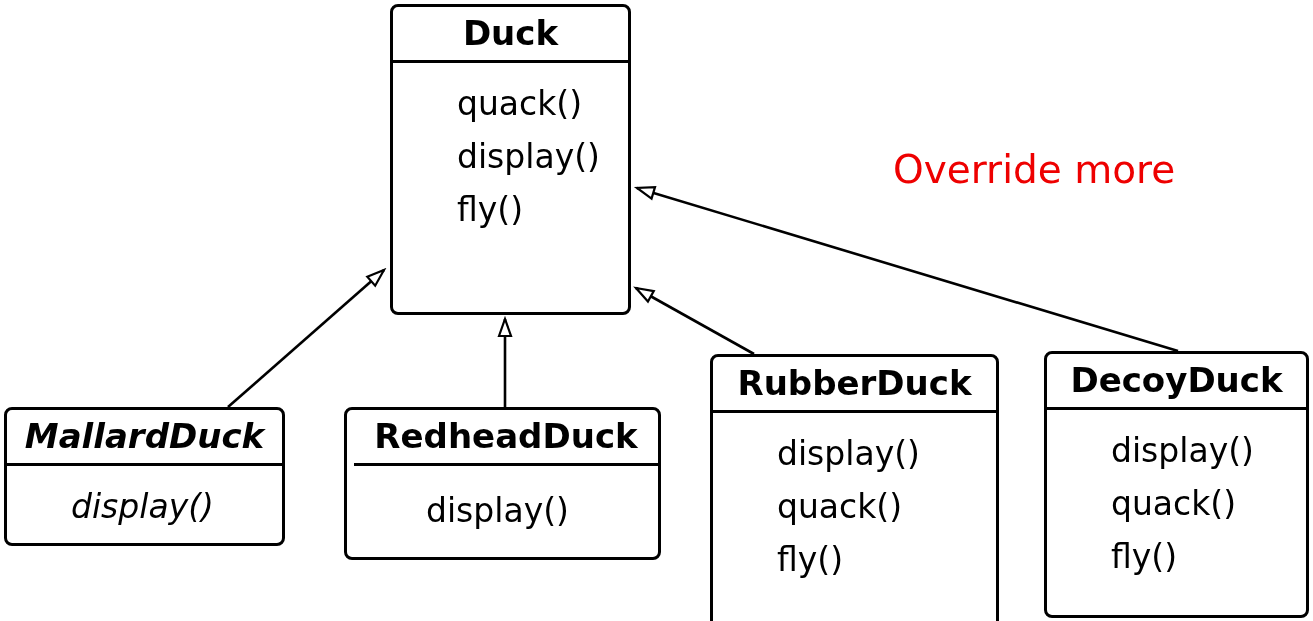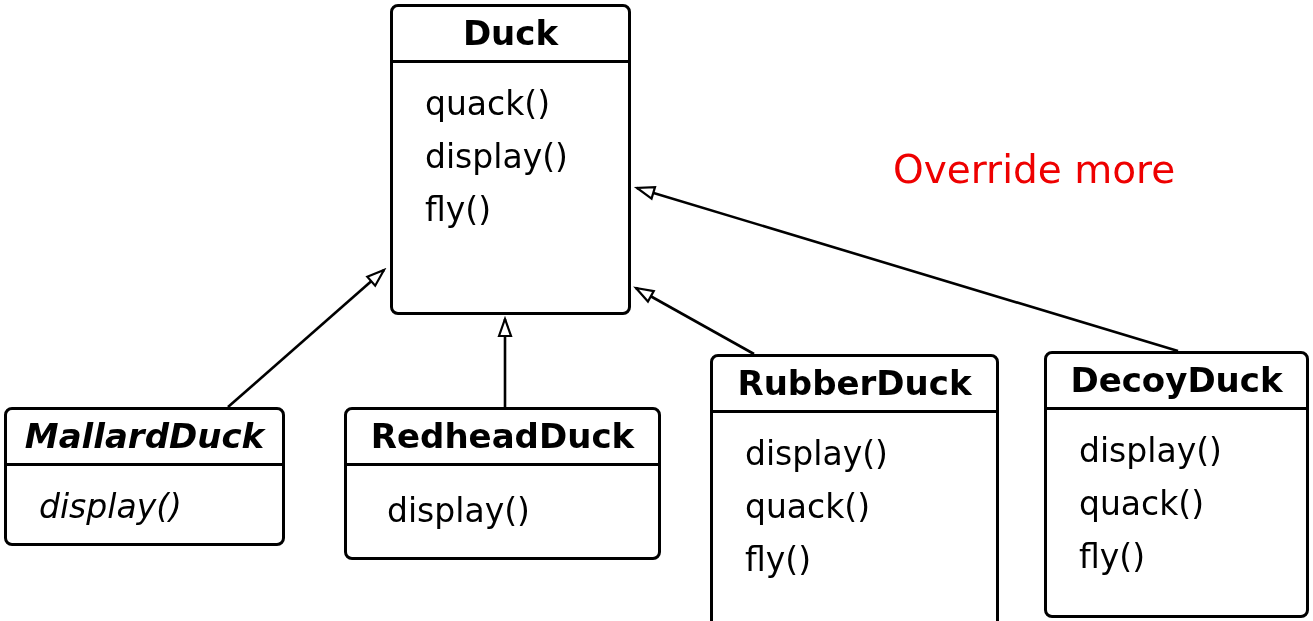--- a/index.html
+++ b/index.html
@@ -35,20 +35,21 @@
     font-size: 34px;
     color: #000000;
     padding: 6px 8px 7px 8px;
     border-bottom: 3px solid #000000;
     white-space: nowrap;
   }
   .class-body {
     padding: 14px 12px 10px 32px;
     font-size: 33px;
     color: #000000;
+    margin-left: 32px;
   }
   .class-method {
     line-height: 53px;
     white-space: nowrap;
   }
   .annotation {
     position: absolute;
     left: 893px;
     top: 146px;
     color: #ee0000;
@@ -83,21 +84,21 @@
     </div>
   </div>
 
   <div class="class-box" style="left:4px; top:407px; width:281px; height:139px;font-style:italic;">
     <div class="class-title">MallardDuck</div>
     <div class="class-body">
       <div class="class-method">display()</div>
     </div>
   </div>
 
-  <div class="class-box" style="left:344px; top:407px; width:317px; height:153px;">
+  <div class="class-box" style="left:344px; top:407px; width:317px; height:153px;padding-left:7px;">
     <div class="class-title">RedheadDuck</div>
     <div class="class-body" style="padding-left:40px; padding-top:18px;">
       <div class="class-method">display()</div>
     </div>
   </div>
 
   <div class="class-box" style="left:710px; top:354px; width:289px; height:280px;">
     <div class="class-title">RubberDuck</div>
     <div class="class-body">
       <div class="class-method">display()</div>

